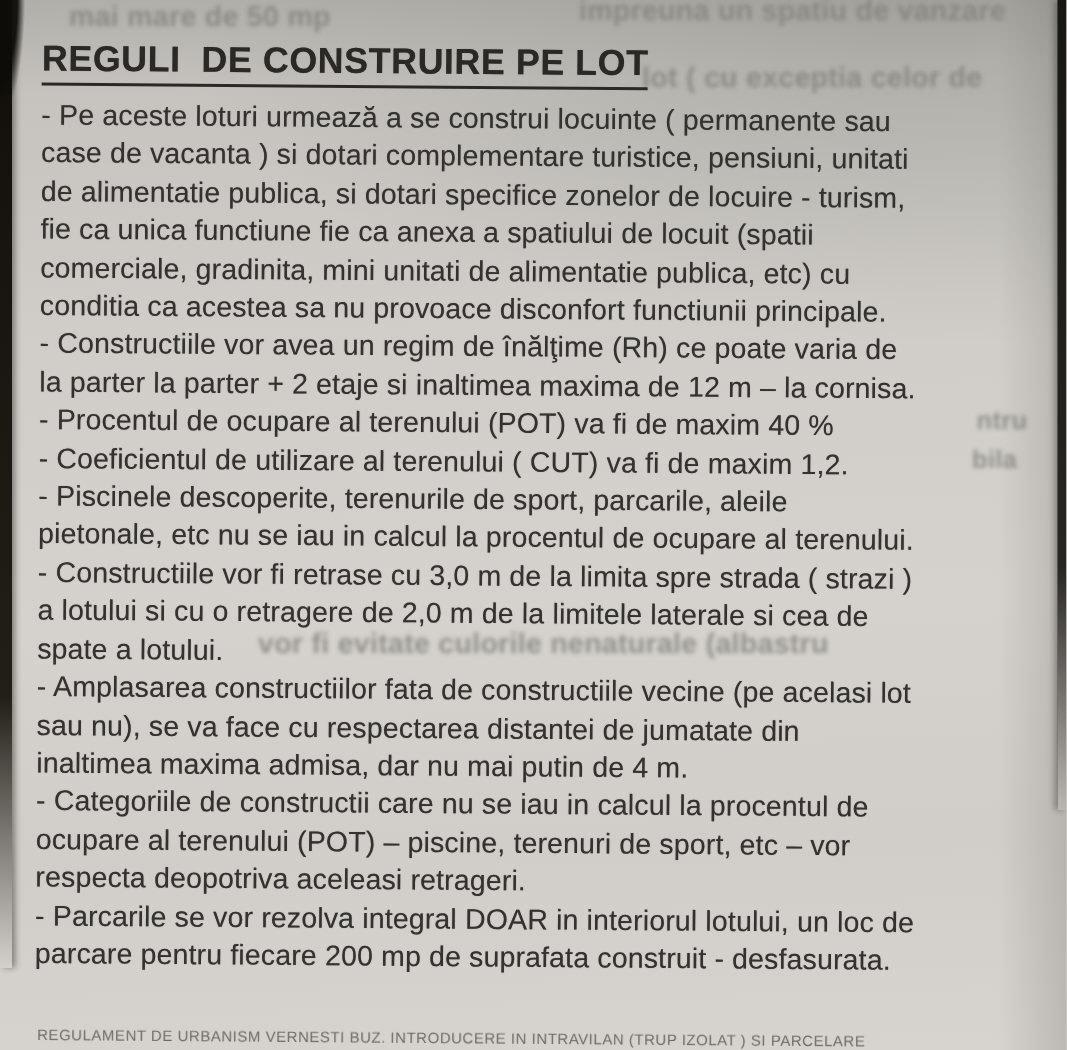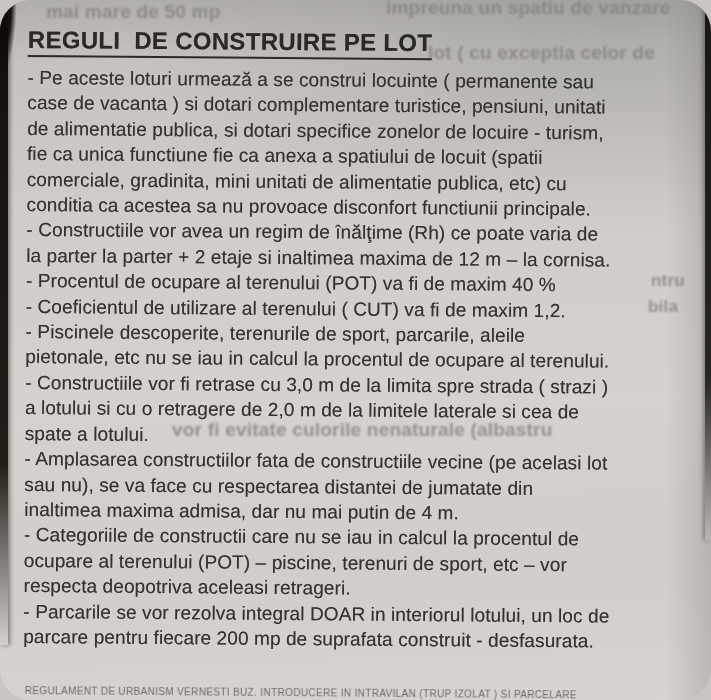--- a/index.html
+++ b/index.html
@@ -6,21 +6,20 @@
   body {
     width: 711px; height: 700px; overflow: hidden;
     font-family: "Liberation Sans", "DejaVu Sans", sans-serif;
     background: #c9c6c2;
   }
   .photo {
     position: relative; width: 711px; height: 700px; overflow: hidden;
     background:
       radial-gradient(120% 55% at 88% 0%, rgba(110,112,104,0.30), rgba(110,112,104,0) 60%),
       linear-gradient(178deg, #b0aea9 0%, #c6c3bf 9%, #d0cdc9 30%, #d5d2ce 58%, #d1cec9 80%, #d7d4d0 100%);
-    border-radius: 31px;
   }
   
   .edge-left {
     position: absolute; left: 0; top: 0; width: 8px; height: 645px;
     background: linear-gradient(to bottom, rgba(18,15,10,1) 0%, rgba(24,20,14,0.95) 72%, rgba(24,20,14,0) 100%);
     box-shadow: 2px 0 4px rgba(20,17,11,0.45);
   }
   .corner-tl {
     position: absolute; left: 0; top: 0; width: 22px; height: 100px;
     background: radial-gradient(100% 100% at 0% 0%, rgba(14,12,8,0.95) 52%, rgba(14,12,8,0) 76%);

